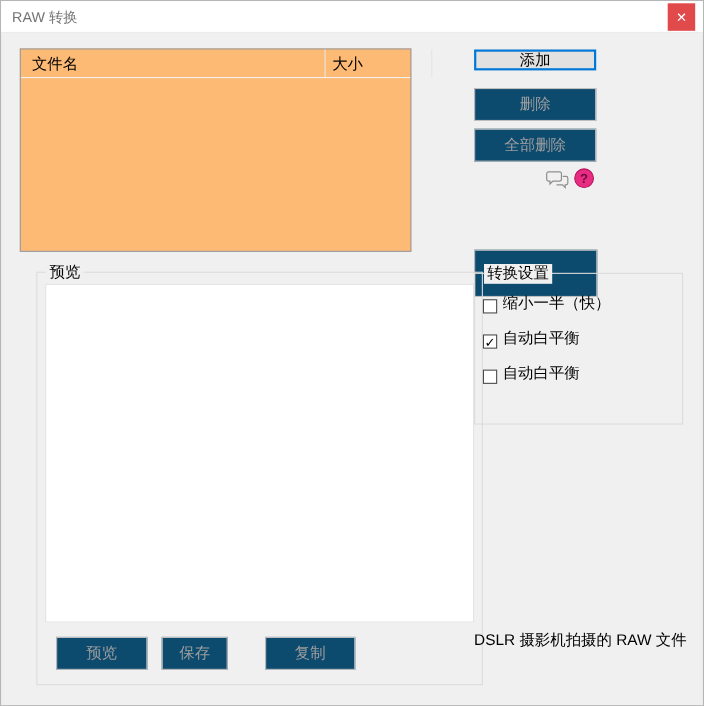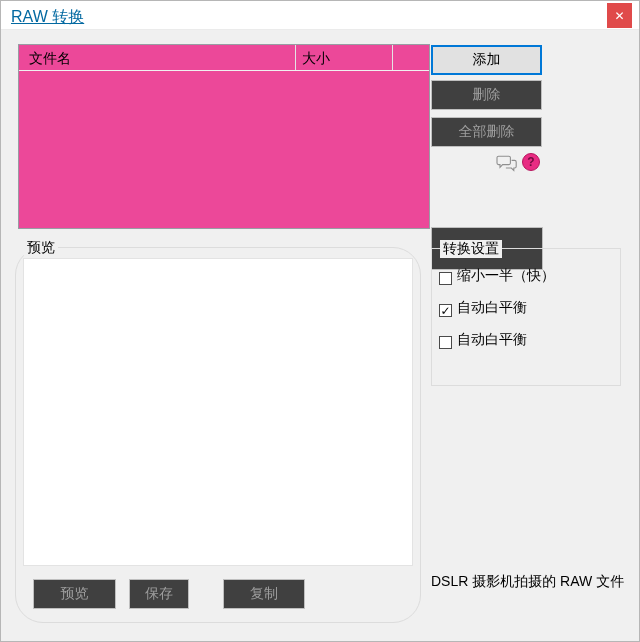--- a/index.html
+++ b/index.html
@@ -13,67 +13,67 @@
     position: absolute; left: 0; top: 0; width: 640px; height: 642px;
     background: #f0f0f0; border: 1px solid #b6b6b6;
   }
   
   .titlebar {
     position: absolute; left: 0; top: 0; right: 0; height: 29px;
     background: #ffffff; border-bottom: 1px solid #ebebeb;
   }
   .title-text {
     position: absolute; left: 10px; top: 6px;
-    font-size: 16px; color: #0369a1; text-decoration: underline;
+    font-size: 13px; color: #737373;
   }
   .close-btn {
     position: absolute; top: 2px; right: 7px; width: 25px; height: 25px;
     background: #e04a4a; color: #fff;
     display: flex; align-items: center; justify-content: center;
     font-size: 12px; font-weight: bold; cursor: default;
   }
   
   .listview {
-    position: absolute; left: 17px; top: 43px; width: 412px; height: 185px;
-    background: #ec4899; border: 1px solid #989ca3; font-family: Liberation Mono, monospace;
+    position: absolute; left: 17px; top: 43px; width: 356px; height: 185px;
+    background: #fdba74; border: 1px solid #989ca3; font-family: Liberation Mono, monospace;
   }
   .list-header { position: relative; height: 26px; border-bottom: 1px solid #f0f0f0; }
   .col-label { position: absolute; top: 5px; font-size: 14px; color: #000; white-space: nowrap; }
   .col-name-label { left: 10px; }
   .col-size-label { left: 283px; }
   .col-sep { position: absolute; top: 0; bottom: 0; width: 1px; background: #e4e4e4; }
   .sep-1 { left: 276px; }
   .sep-2 { left: 373px; }
   .list-body { position: absolute; left: 0; right: 0; top: 27px; bottom: 0; }
   
   .btn {
     position: absolute; display: flex; align-items: center; justify-content: center;
     font-size: 14px; white-space: nowrap; cursor: default;
   }
   .btn-enabled { background: #e1e1e1; border: 2px solid #0078d7; color: #000; }
-  .btn-disabled { background: #404040; border: 1px solid #bfbfbf; color: #9e9e9e; }
-  .btn-add      { left: 430px; top: 44px;  width: 111px; height: 30px; }
+  .btn-disabled { background: #0c4a6e; border: 1px solid #bfbfbf; color: #9e9e9e; }
+  .btn-add      { left: 430px; top: 44px;  width: 111px; height: 19px; }
   .btn-delete   { left: 430px; top: 79px;  width: 111px; height: 30px; }
   .btn-delall   { left: 430px; top: 116px; width: 111px; height: 30px; }
   .btn-convert  { left: 430px; top: 185px; width: 112px; height: 43px; margin-top: 41px; }
   
   .chat-icon { position: absolute; left: 495px; top: 154px; width: 22px; height: 18px; }
   .help-icon {
     position: absolute; left: 521px; top: 152px; width: 18px; height: 18px;
     border-radius: 50%; background: #e82c83; border: 1px solid #b7155e;
     color: #6e0c3e; font-size: 12px; font-weight: bold;
     display: flex; align-items: center; justify-content: center; cursor: default;
   }
   
   .groupbox { position: absolute; border: 1px solid #dcdcdc; }
   .group-label {
     position: absolute; top: -9px; left: 8px; background: #f0f0f0;
     padding: 0 3px; font-size: 14px; color: #000; white-space: nowrap;
   }
-  .group-preview { left: 14px; top: 246px; width: 406px; height: 376px; border-radius: 28px; }
+  .group-preview { left: 32px; top: 246px; width: 406px; height: 376px; }
   .preview-area {
     position: absolute; left: 7px; top: 10px; width: 390px; height: 308px;
     background: #ffffff; border: 1px solid #e3e3e3;
   }
   .pv-btn { top: 331px; height: 30px; }
   .pv-btn-1 { left: 17px;  width: 83px; }
   .pv-btn-2 { left: 113px; width: 60px; }
   .pv-btn-3 { left: 207px; width: 82px; }
   .pv-btn-4 { left: 300px; width: 84px; }
   .group-settings { left: 430px; top: 247px; width: 190px; height: 138px; }

